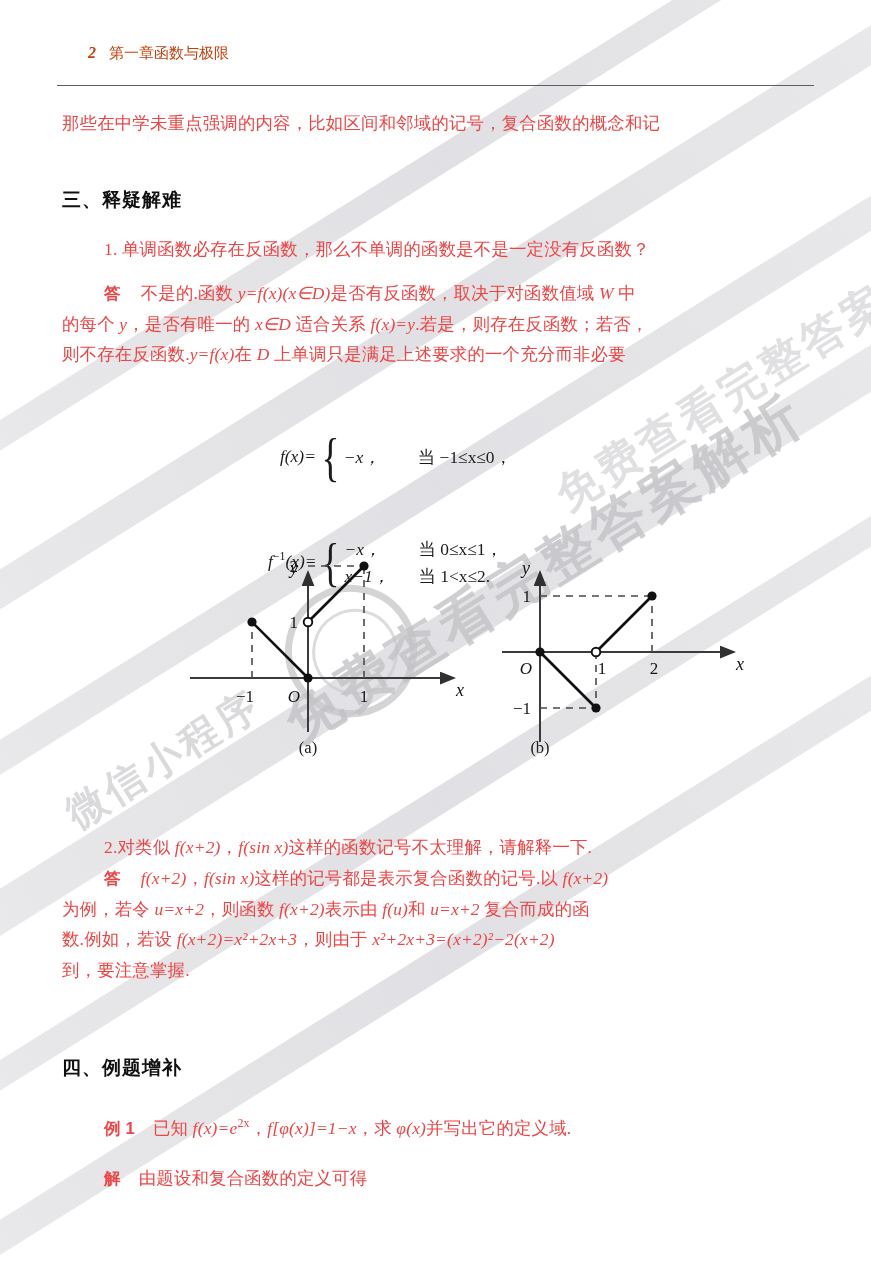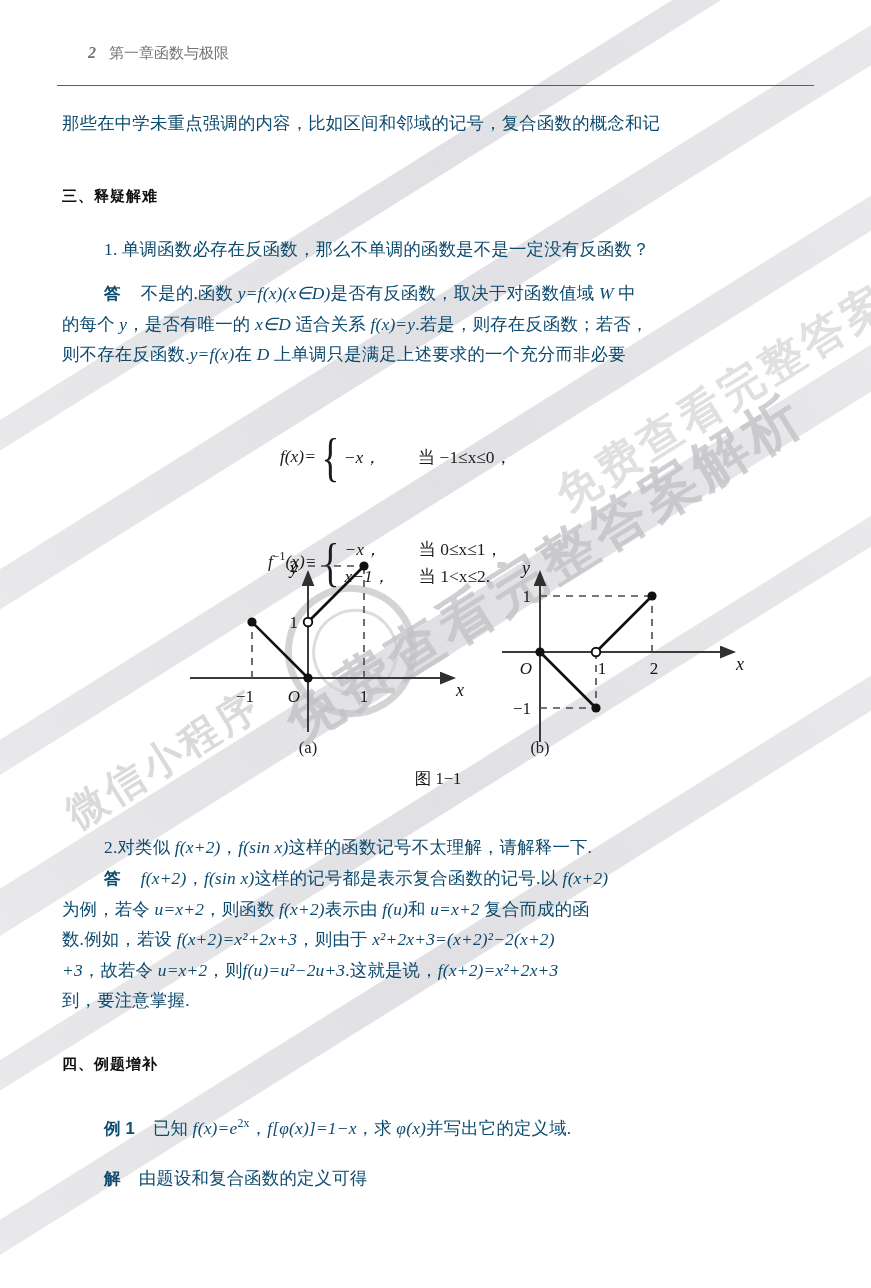--- a/index.html
+++ b/index.html
@@ -66,21 +66,21 @@
     inset: 0;
     z-index: 2;
   }
 
   
   #runhead {
     position: absolute;
     left: 88px;
     top: 44px;
     font-size: 15.5px;
-    color: #737373;
+    color: #c2410c;
     white-space: nowrap;
   }
   #runhead .pnum {
     font-weight: 700;
     font-style: italic;
     font-size: 16px;
     margin-right: 13px;
   }
   #runhead .chap {
     font-family: "Liberation Sans", sans-serif;
@@ -94,31 +94,31 @@
     height: 1px;
     background: #5d5d62;
   }
 
   
   .para {
     position: absolute;
     font-size: 17.4px;
     line-height: 30.5px;
     letter-spacing: 0.2px;
-    color: #0c4a6e;
+    color: #ef4444;
     text-align: justify;
   }
   .col { left: 62px; width: 752px; }
 
   .sec-head {
     position: absolute;
     left: 62px;
     font-family: "Liberation Sans", sans-serif;
     font-weight: 700;
-    font-size: 15px;
+    font-size: 19px;
     letter-spacing: 1px;
     color: #101010;
   }
 
   .mathline {
     position: absolute;
     font-size: 17.4px;
     line-height: 30.5px;
     white-space: nowrap;
     margin-top: 40px;
@@ -312,40 +312,36 @@
         <text x="469" y="46" font-family="Liberation Serif, serif" font-size="17" text-anchor="end" fill="#151515" data-name="panel-b-tick-y-1">1</text>
         <text x="469" y="158" font-family="Liberation Serif, serif" font-size="17" text-anchor="end" fill="#151515" data-name="panel-b-tick-y-neg1">−1</text>
         <text x="464" y="118" font-family="Liberation Serif, serif" font-style="italic" font-size="17" text-anchor="middle" fill="#151515" data-name="panel-b-origin-label">O</text>
         <text x="674" y="114" font-family="Liberation Serif, serif" font-style="italic" font-size="18" fill="#151515" data-name="panel-b-x-axis-label">x</text>
         <text x="460" y="18" font-family="Liberation Serif, serif" font-style="italic" font-size="18" fill="#151515" data-name="panel-b-y-axis-label">y</text>
       </g>
     </svg>
 
     <div class="fig-cap" style="left:216px; top:182px; width:60px;" data-name="panel-a-label">(a)</div>
     <div class="fig-cap" style="left:448px; top:182px; width:60px;" data-name="panel-b-label">(b)</div>
-    <div id="fig-label" data-name="figure-caption">图 1−1</div>
   </div>
 
   <div class="para" style="left:104px; width:712px; top:832px;" data-name="question-2">
     <span data-name="question-2-number">2.</span><span data-name="question-2-a">对类似 </span><i class="v" data-name="question-2-math-1">f(x+2)</i><span data-name="question-2-b">，</span><i class="v" data-name="question-2-math-2">f(sin x)</i><span data-name="question-2-c">这样的函数记号不太理解，请解释一下.</span>
   </div>
 
   <div class="para col" style="top:863px;" data-name="answer-2">
     <div data-name="answer-2-line-1">
       <span style="display:inline-block;width:42px;"></span><b style="font-family:'Liberation Sans',sans-serif;font-size:16.5px;" data-name="answer-label">答</b><span style="display:inline-block;width:20px;"></span><i class="v" data-name="answer-2-math-1">f(x+2)</i><span data-name="answer-2-sep-1">，</span><i class="v" data-name="answer-2-math-2">f(sin x)</i><span data-name="answer-2-text-1">这样的记号都是表示复合函数的记号.以 </span><i class="v" data-name="answer-2-math-3">f(x+2)</i>
     </div>
     <div data-name="answer-2-line-2">
       <span data-name="answer-2-l2-a">为例，若令 </span><i class="v" data-name="answer-2-l2-m1">u=x+2</i><span data-name="answer-2-l2-b">，则函数 </span><i class="v" data-name="answer-2-l2-m2">f(x+2)</i><span data-name="answer-2-l2-c">表示由 </span><i class="v" data-name="answer-2-l2-m3">f(u)</i><span data-name="answer-2-l2-d">和 </span><i class="v" data-name="answer-2-l2-m4">u=x+2</i><span data-name="answer-2-l2-e"> 复合而成的函</span>
     </div>
     <div data-name="answer-2-line-3">
       <span data-name="answer-2-l3-a">数.例如，若设 </span><i class="v" data-name="answer-2-l3-m1">f(x+2)=x²+2x+3</i><span data-name="answer-2-l3-b">，则由于 </span><i class="v" data-name="answer-2-l3-m2">x²+2x+3=(x+2)²−2(x+2)</i>
     </div>
-    <div data-name="answer-2-line-4">
-      <i class="v" data-name="answer-2-l4-m1">+3</i><span data-name="answer-2-l4-a">，故若令 </span><i class="v" data-name="answer-2-l4-m2">u=x+2</i><span data-name="answer-2-l4-b">，则</span><i class="v" data-name="answer-2-l4-m3">f(u)=u²−2u+3</i><span data-name="answer-2-l4-c">.这就是说，</span><i class="v" data-name="answer-2-l4-m4">f(x+2)=x²+2x+3</i>
-    </div>
     <div data-name="answer-2-line-6">到，要注意掌握.</div>
   </div>
 
   <div class="sec-head" style="top:1055px;" data-name="section-heading-four">四、例题增补</div>
 
   <div class="para" style="left:104px; width:712px; top:1108px;" data-name="example-1">
     <b style="font-family:'Liberation Sans',sans-serif;font-size:16.5px;" data-name="example-1-label">例 1</b><span style="display:inline-block;width:18px;"></span><span data-name="example-1-a">已知 </span><i class="v" data-name="example-1-m1">f(x)=e</i><span class="up" data-name="example-1-exponent">2x</span><span data-name="example-1-b">，</span><i class="v" data-name="example-1-m2">f[φ(x)]=1−x</i><span data-name="example-1-c">，求 </span><i class="v" data-name="example-1-m3">φ(x)</i><span data-name="example-1-d">并写出它的定义域.</span>
   </div>
 
   <div class="para" style="left:104px; width:712px; top:1139px;margin-top:24px;" data-name="solution-1">

